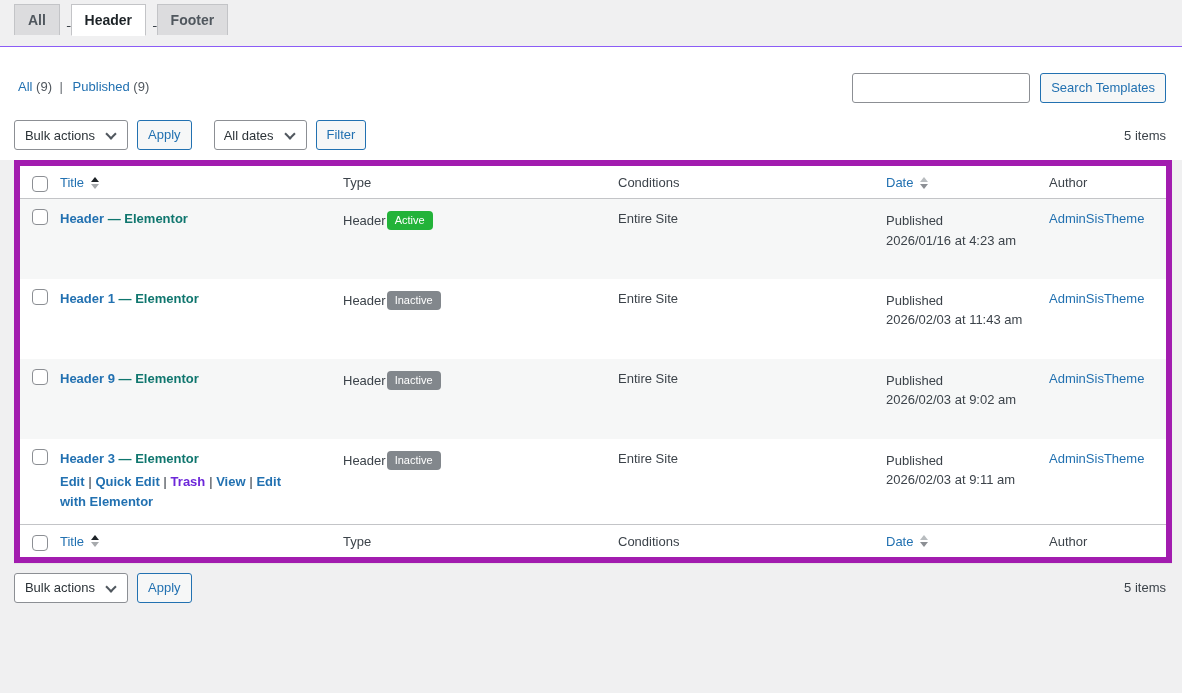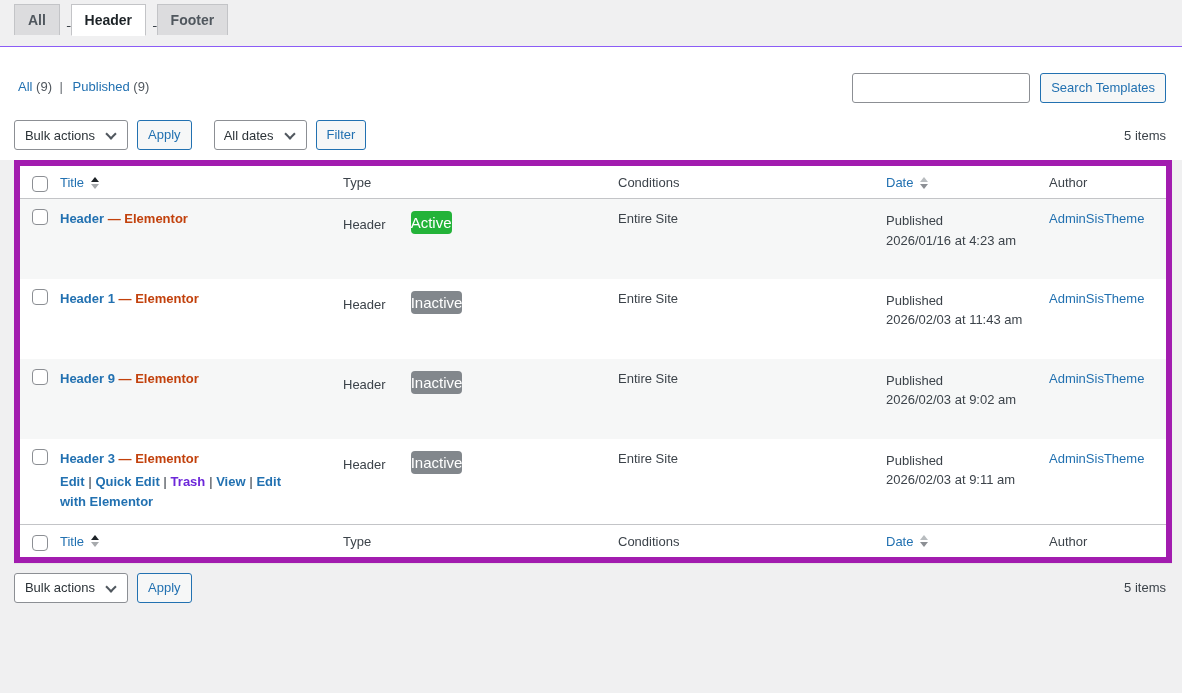--- a/index.html
+++ b/index.html
@@ -154,30 +154,30 @@
   .sorting-indicators { display:inline-block; margin-left:7px; }
   .arr { display:block; width:0; height:0; border-left:4px solid transparent; border-right:4px solid transparent; }
   .arr.up { border-bottom:5px solid #a7aaad; margin-bottom:2px; }
   .arr.down { border-top:5px solid #a7aaad; }
   .sorted-asc .arr.up { border-bottom-color:#1d2327; }
   .col-date .arr.up { border-bottom-color:#b8bcbf; }
   .col-date .arr.down { border-top-color:#8c8f94; }
 
   .row-title { font-weight:bold; }
   .row-title a { color:#2271b1; }
-  .row-title .suffix { color:#c2410c; }
+  .row-title .suffix { color:#0f766e; }
 
   .badge {
     display:inline-block;
-    font-size:15px;
+    font-size:11px;
     line-height:1;
-    padding:4px 0;
+    padding:4px 8px;
     border-radius:4px;
     color:#fff;
-    margin-left:25px;
+    margin-left:1px;
     vertical-align:1px;
   }
   .badge-active { background:#23b339; }
   .badge-inactive { background:#82878c; }
 
   .date-cell span { display:block; line-height:1.5; }
 
   .row-actions { margin-top:6px; line-height:1.55; max-width:245px; color:#787c82; }
   .row-actions .act:not(:last-child)::after { content:" | "; color:#787c82; }
   .row-actions .trash a { color:#6d28d9; }

